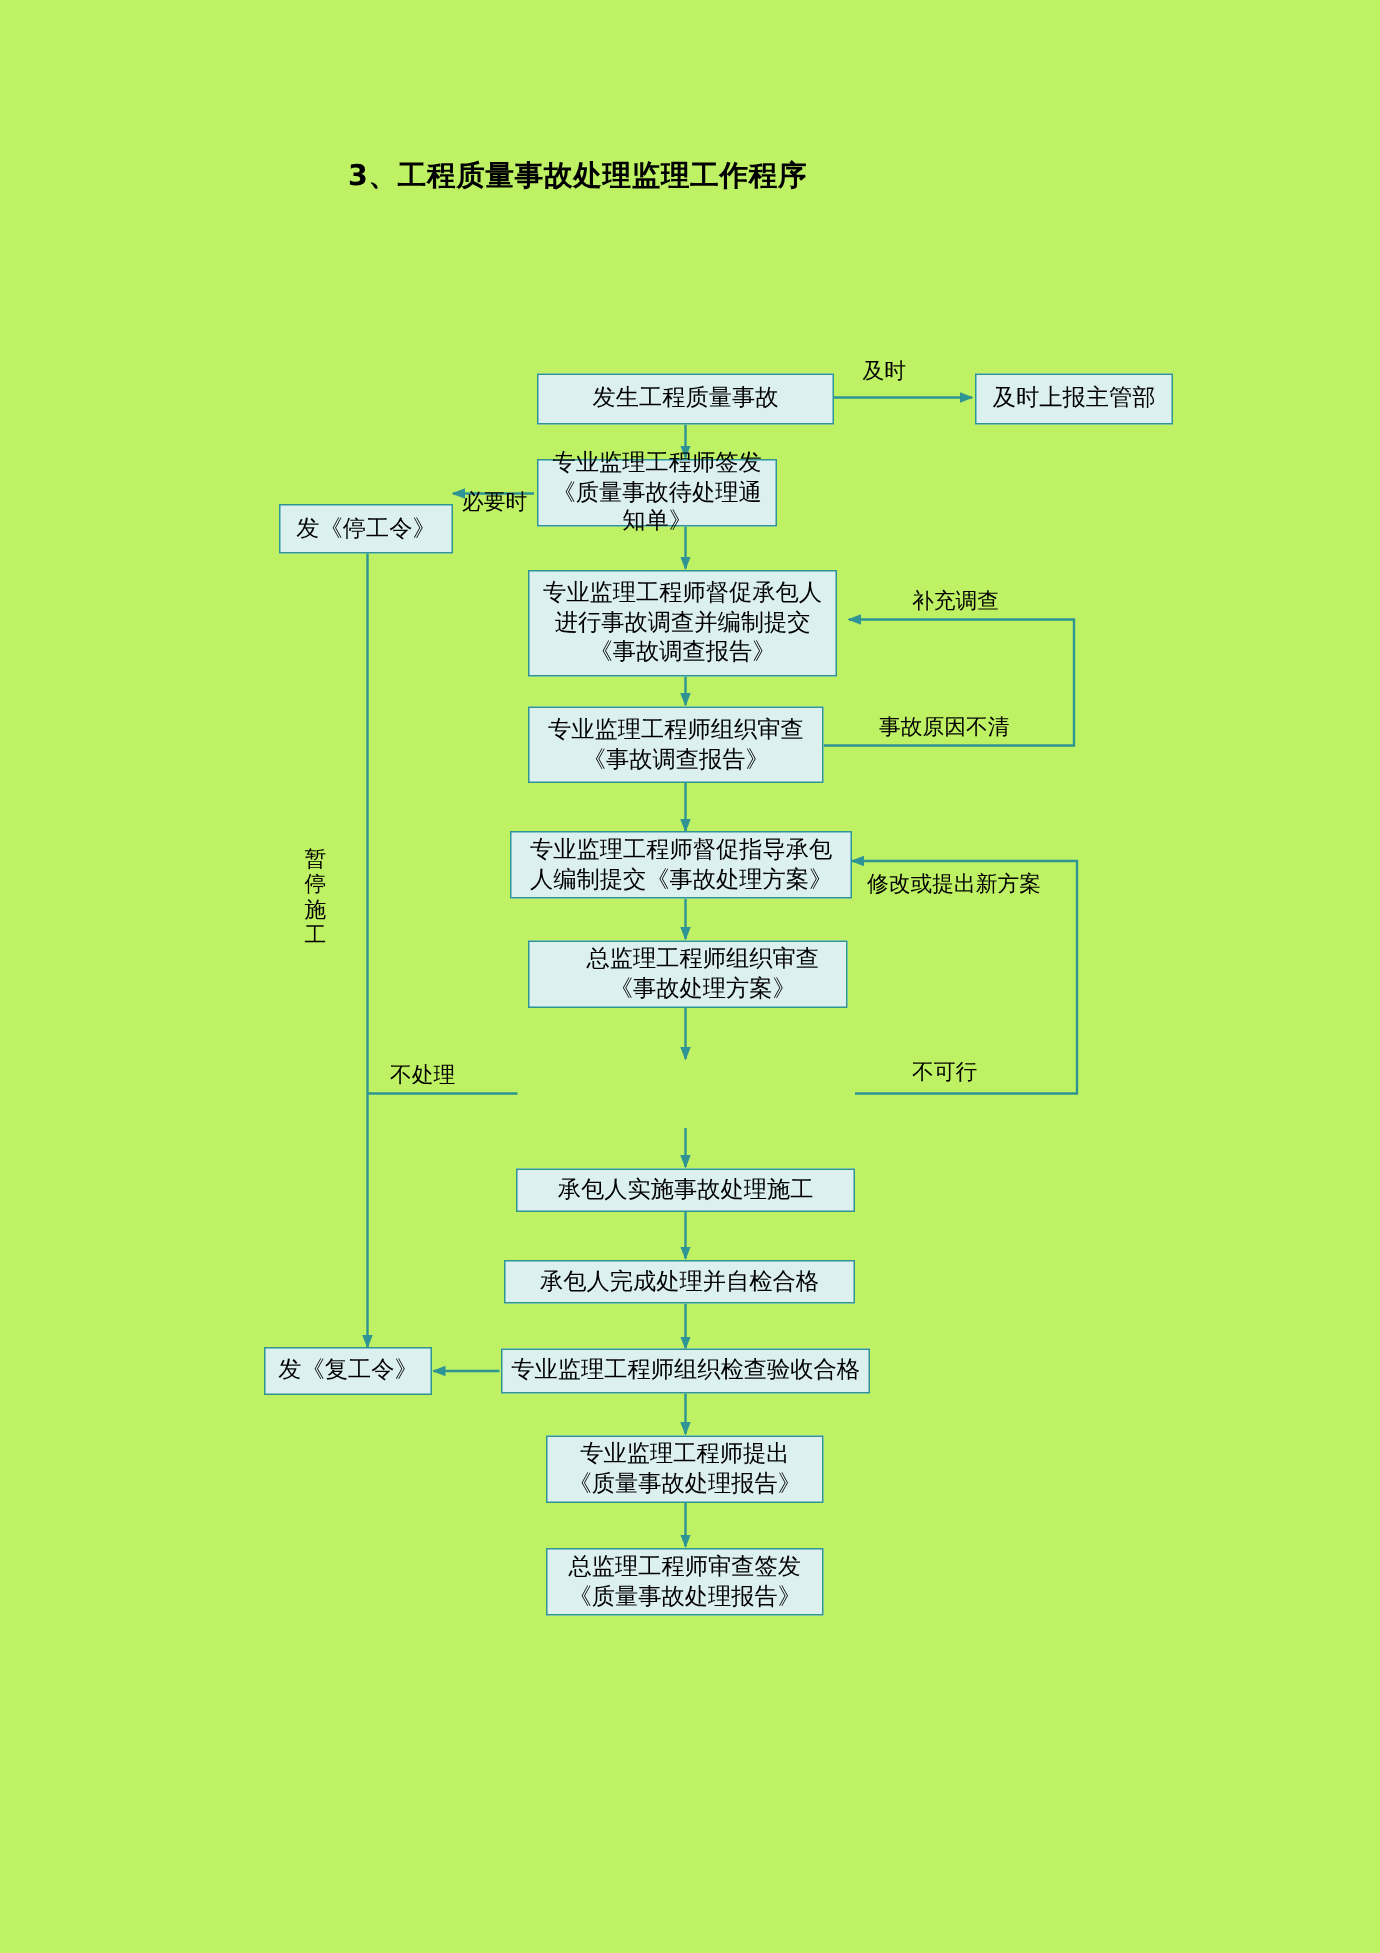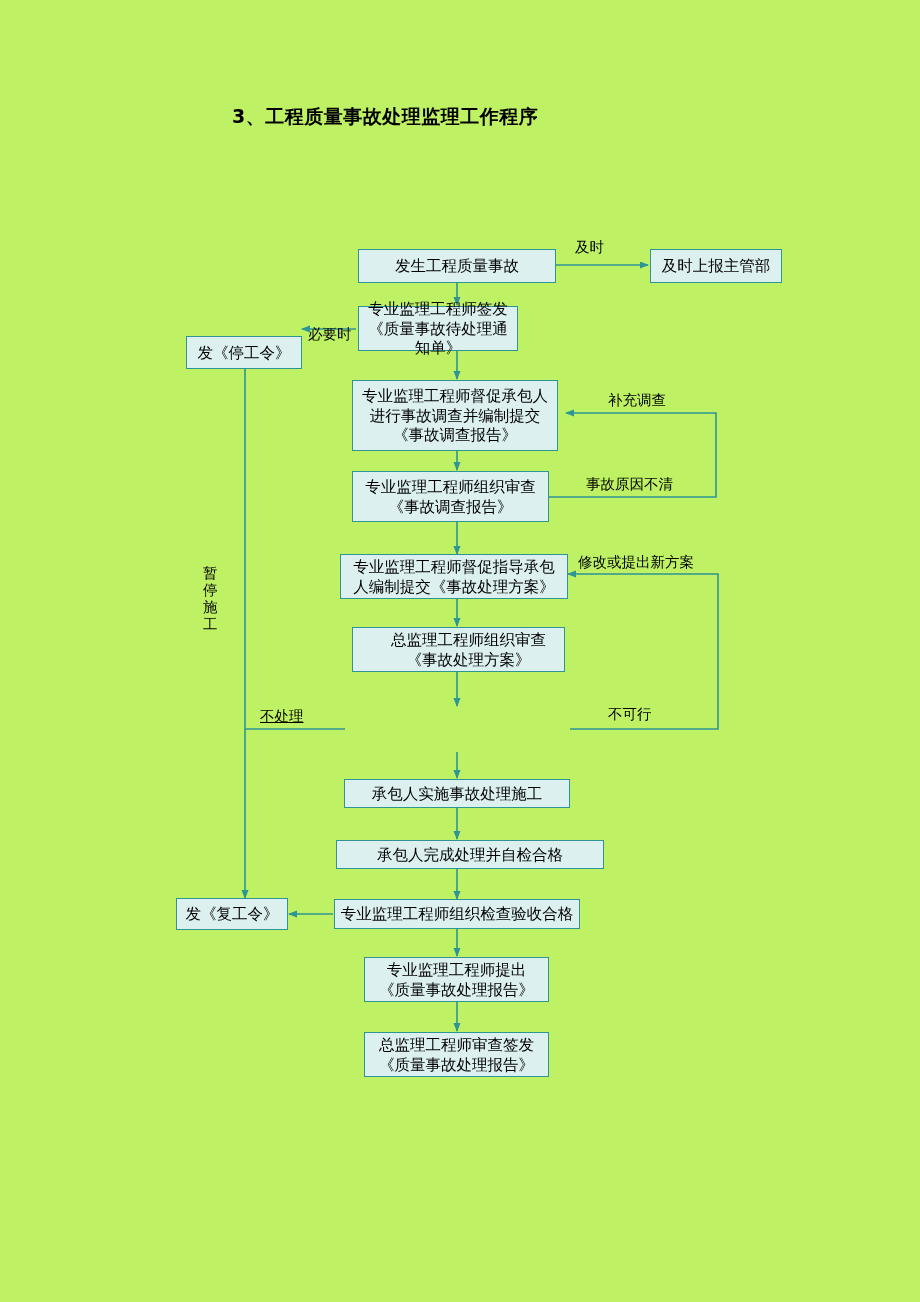--- a/index.html
+++ b/index.html
@@ -178,21 +178,21 @@
   <div class="node" style="left:352px; top:627px; width:213px; height:45px;padding-left:24px;">
     <span>总监理工程师组织审查
 《事故处理方案》</span>
   </div>
 
 
   <div class="node" style="left:344px; top:779px; width:226px; height:29px;">
     <span>承包人实施事故处理施工</span>
   </div>
 
-  <div class="node" style="left:336px; top:840px; width:268px; height:29px;">
+  <div class="node" style="left:336px; top:840px; width:234px; height:29px;">
     <span>承包人完成处理并自检合格</span>
   </div>
 
   <div class="node" style="left:334px; top:899px; width:246px; height:30px;">
     <span>专业监理工程师组织检查验收合格</span>
   </div>
 
   <div class="node" style="left:176px; top:898px; width:112px; height:32px;">
     <span>发《复工令》</span>
   </div>
@@ -208,21 +208,21 @@
   </div>
 
   <div class="edge-label" style="left:575px; top:238px;">及时</div>
 
   <div class="edge-label" style="left:308px; top:304px;margin-top:21px;">必要时</div>
 
   <div class="edge-label" style="left:608px; top:391px;">补充调查</div>
 
   <div class="edge-label" style="left:586px; top:475px;">事故原因不清</div>
 
-  <div class="edge-label" style="left:578px; top:553px;">修改或提出新方案</div>
-
-  <div class="edge-label" style="left:260px; top:707px;text-decoration:underline;">不处理</div>
+  <div class="edge-label" style="left:578px; top:580px;">修改或提出新方案</div>
+
+  <div class="edge-label" style="left:260px; top:707px;">不处理</div>
 
   <div class="edge-label" style="left:608px; top:705px;">不可行</div>
 
   <div class="vert-label" style="left:203px; top:565px;">暂停施工</div>
 
 </div>
 
 </body></html>

